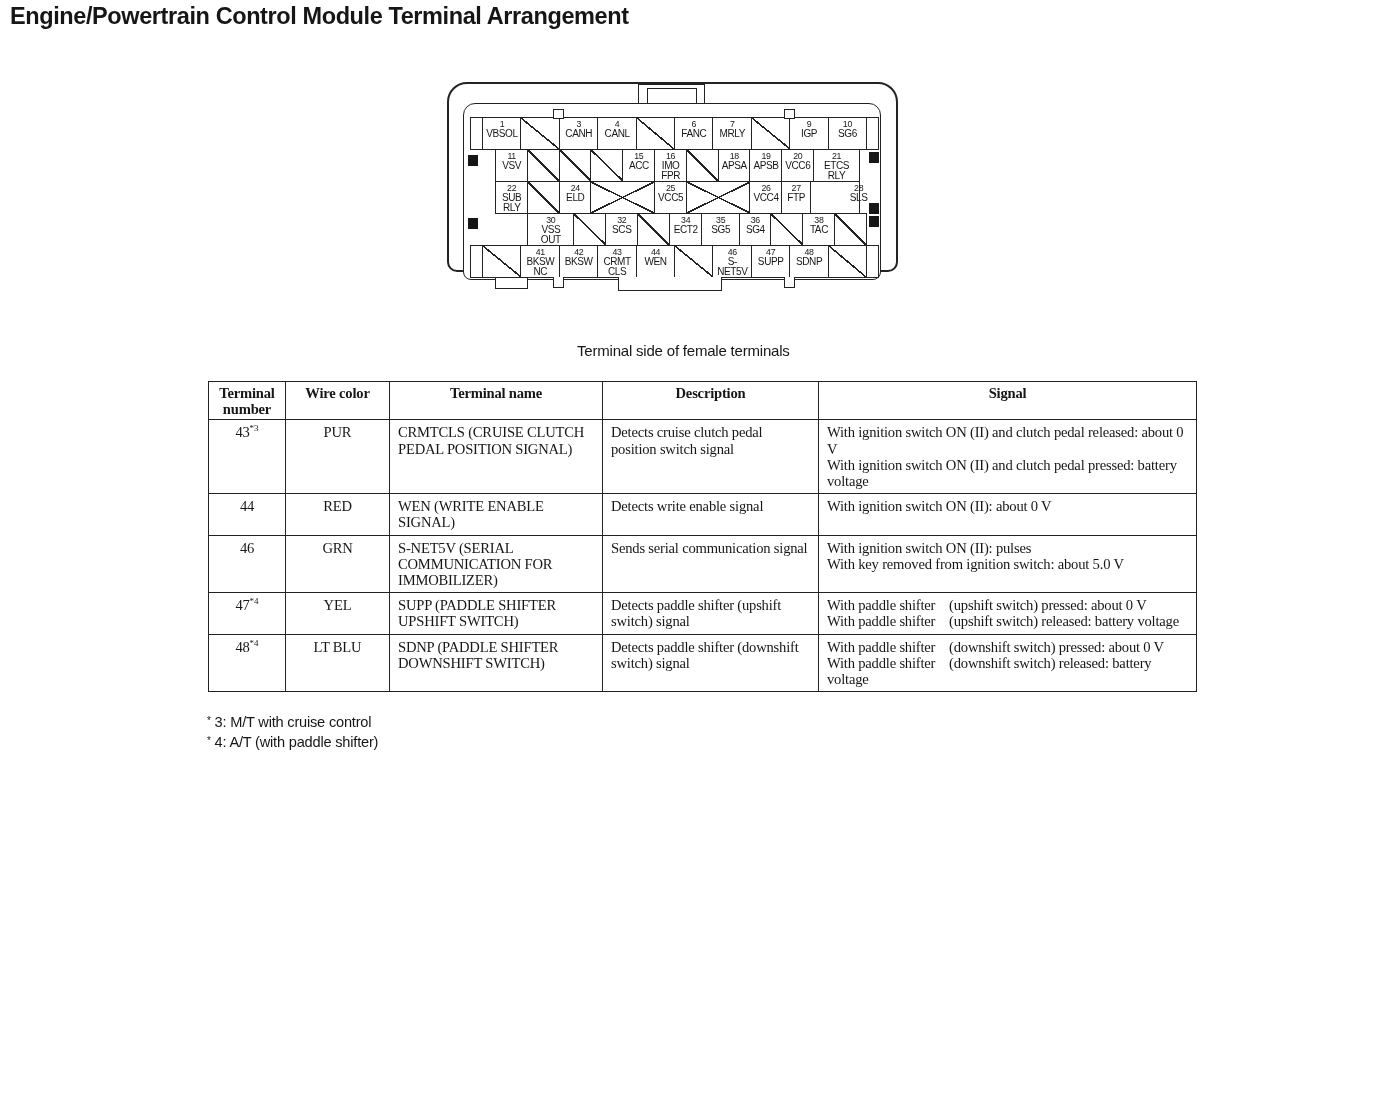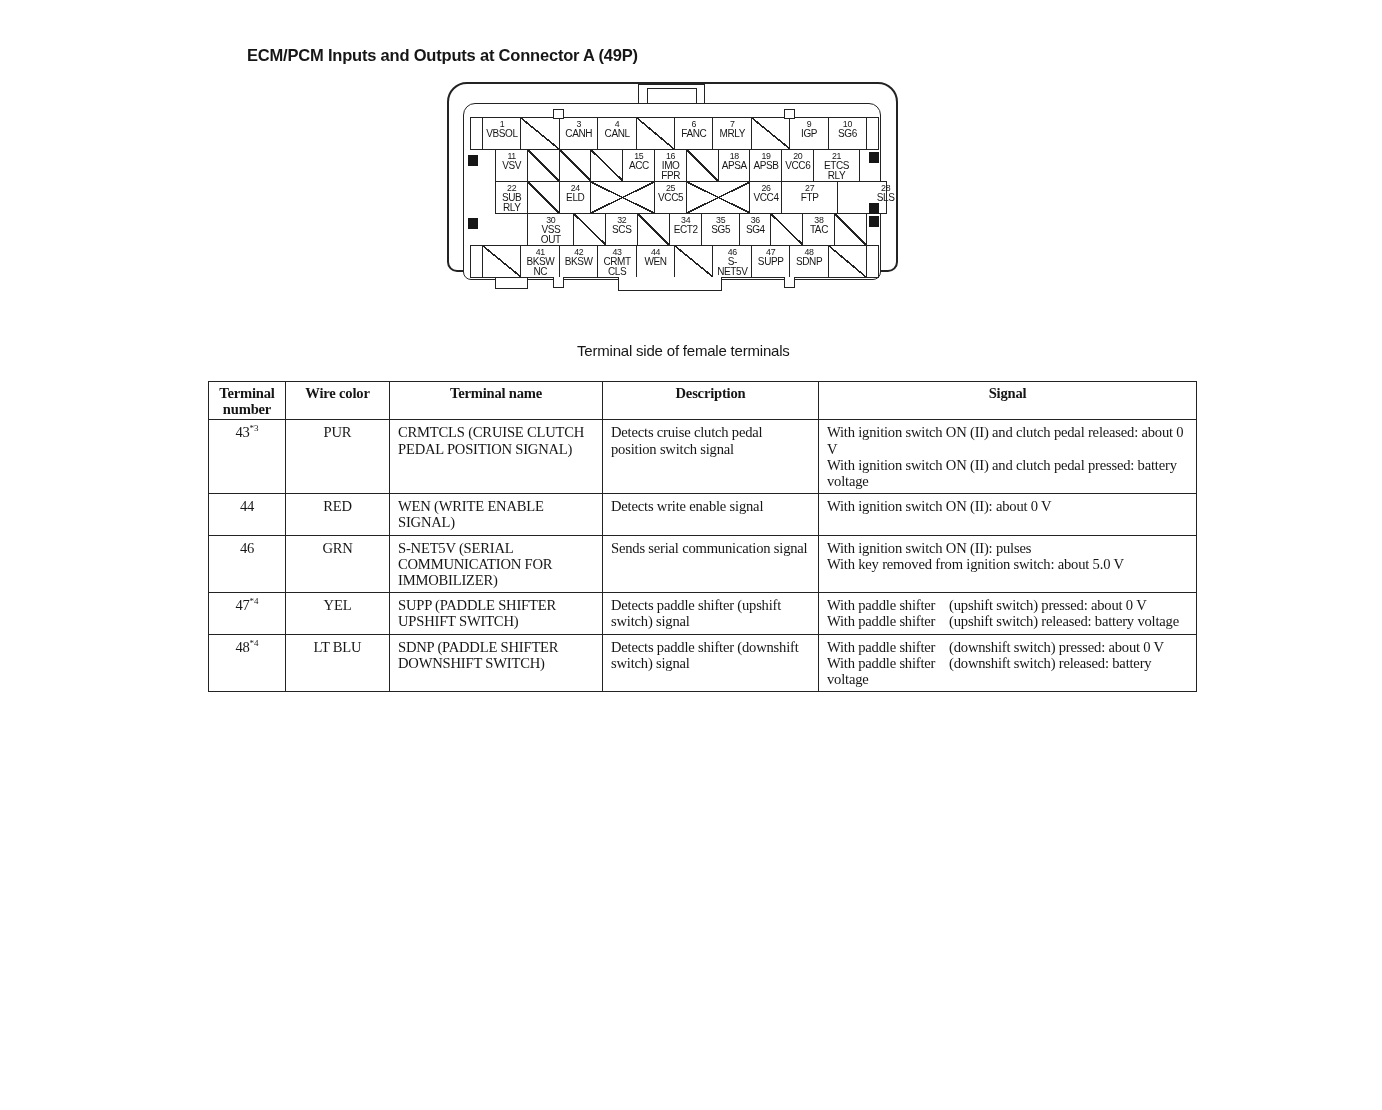--- a/index.html
+++ b/index.html
@@ -44,21 +44,21 @@
   sup.mark{font-size:9px;vertical-align:super;line-height:0;letter-spacing:0;}
 
   .footnotes{position:absolute;left:207px;top:712px;font-size:14.6px;line-height:17.5px;letter-spacing:-0.2px;}
   .footnotes .fn-marker{font-size:10px;vertical-align:3px;}
 </style>
 </head>
 <body>
 
 <div class="page">
 
-  <div class="subtitle">ECM/PCM Inputs and Outputs at Connector A (49P)</div>
+  <div class="title">Engine/Powertrain Control Module Terminal Arrangement</div>
 
   <div class="connector">
     <div class="outer-shell"></div>
     <div class="top-tab"></div>
     <div class="top-tab-inner"></div>
     <div class="inner-shell"></div>
     <div id="conn-rows">
         <div class="conn-row" style="left: 23px; top: 35px;">
           <div class="cell" style="width: 13.5px;"></div>
           <div class="cell" style="width: 39.9px;">
@@ -144,21 +144,21 @@
           <div class="cell x" style="width: 65.1px;"></div>
           <div class="cell" style="width: 33.3px;">
             <div class="num">25</div>
             <div class="lbl">VCC5</div>
           </div>
           <div class="cell x" style="width: 65.1px;"></div>
           <div class="cell" style="width: 33.3px;">
             <div class="num">26</div>
             <div class="lbl">VCC4</div>
           </div>
-          <div class="cell" style="width: 57px;">
+          <div class="cell" style="width: 30px;">
             <div class="num">27</div>
             <div class="lbl">FTP</div>
           </div>
           <div class="cell" style="width: 33.3px; padding-left: 48px;">
             <div class="num">28</div>
             <div class="lbl">SLS</div>
           </div>
         </div>
         <div class="conn-row" style="left: 48px; top: 131px;">
           <div class="cell" style="width: 33.3px; margin-top: 43px;">
@@ -313,14 +313,18 @@
             <td class="c-desc">Detects paddle shifter (downshift switch) signal</td>
             <td class="c-sig">
               <div>With paddle shifter    (downshift switch) pressed: about 0 V</div>
               <div>With paddle shifter    (downshift switch) released: battery voltage</div>
             </td>
           </tr>
         </tbody>
     </table>
   </div>
 
+  <div class="footnotes" id="footnotes">
+      <div><span class="fn-marker">*</span> 3: M/T with cruise control</div>
+      <div><span class="fn-marker">*</span> 4: A/T (with paddle shifter)</div>
+    </div>
 
 </div>
 
 </body></html>

